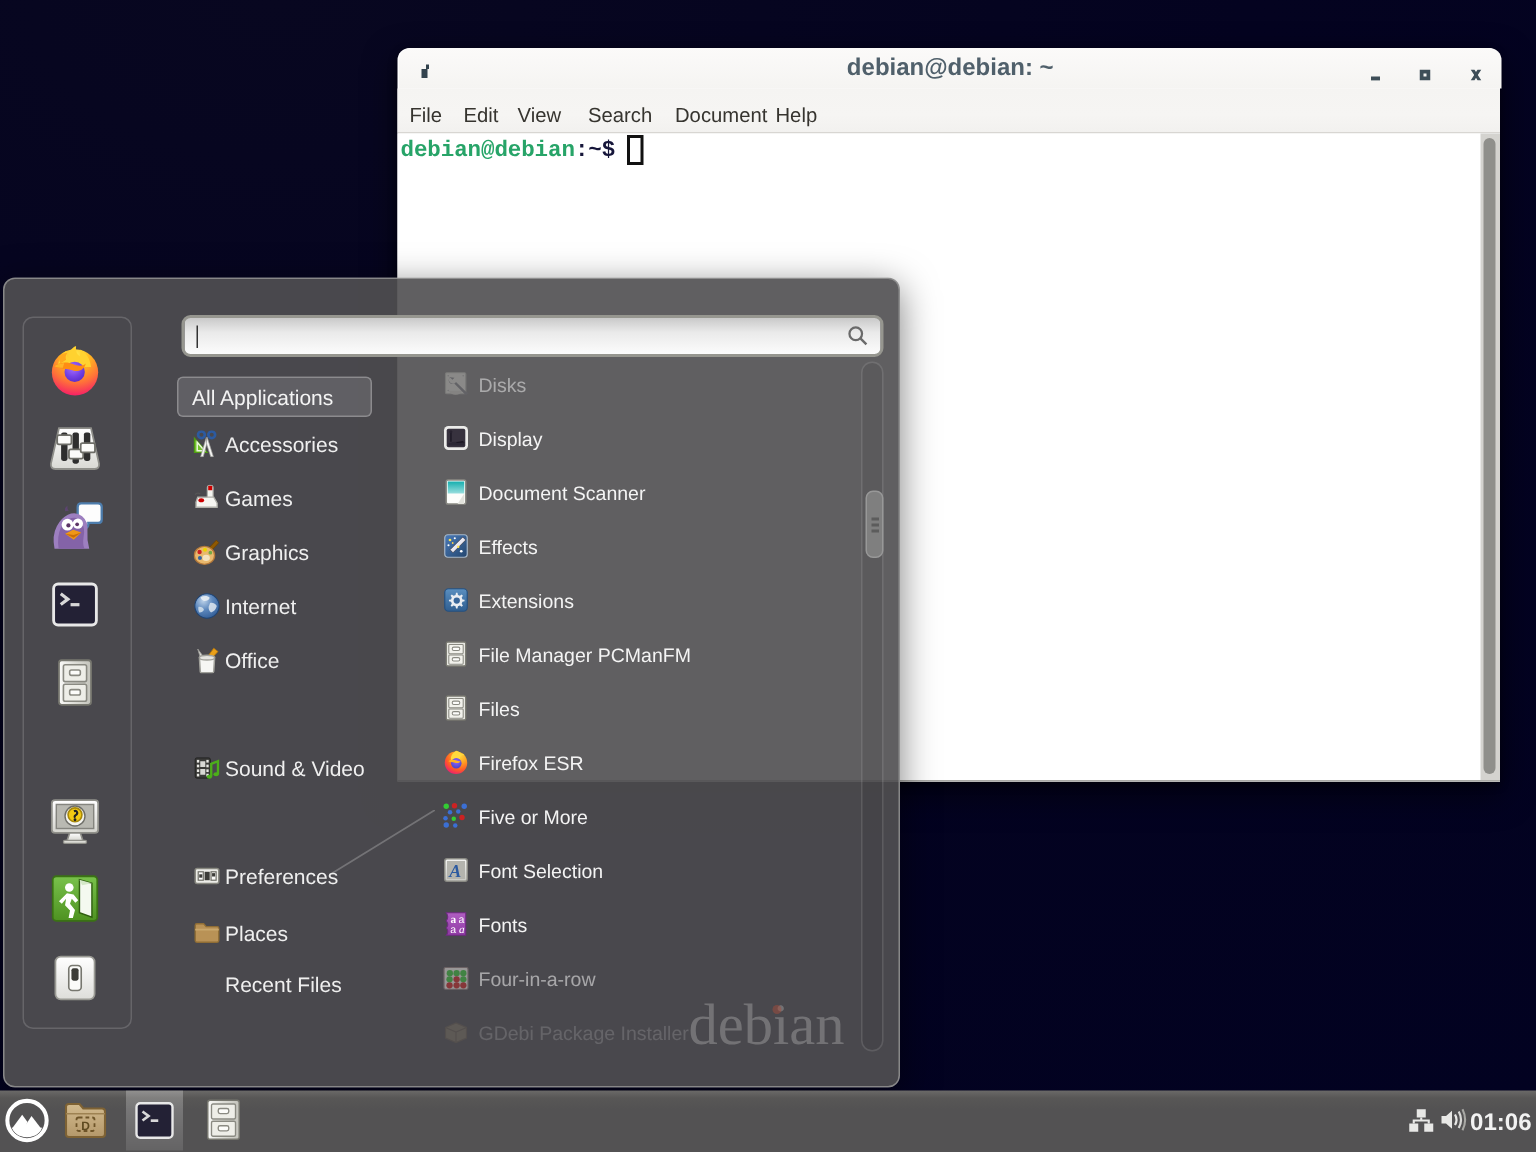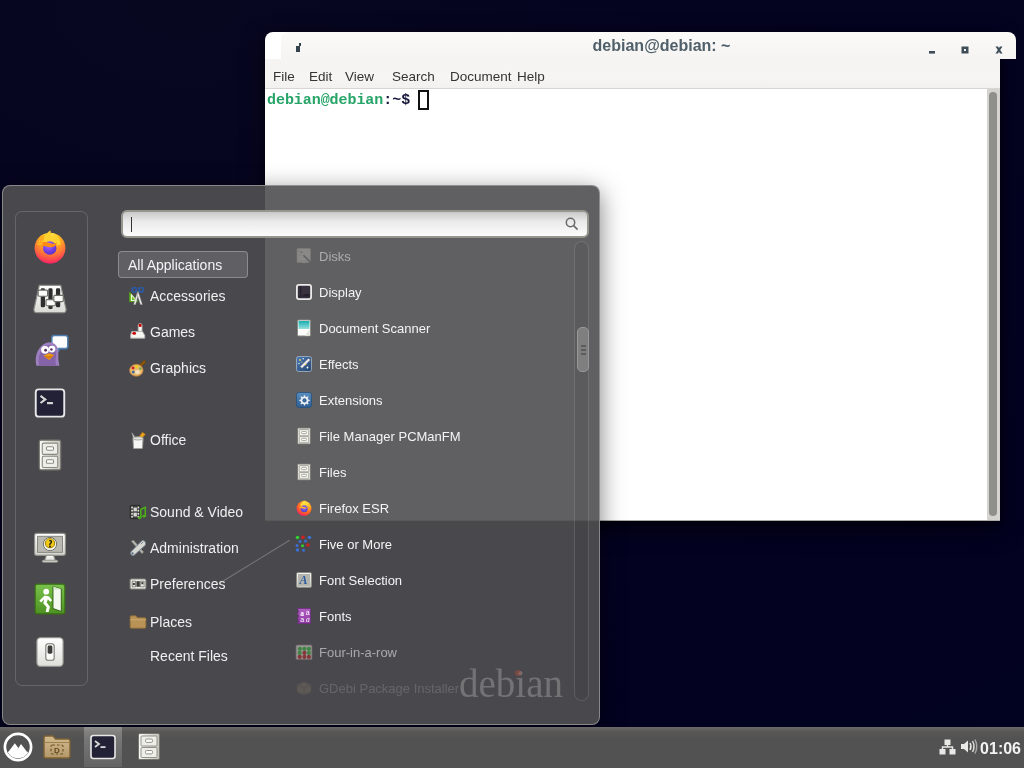--- a/index.html
+++ b/index.html
@@ -6,23 +6,23 @@
   html,body { width:1024px; height:768px; overflow:hidden; }
   body { font-family:"Liberation Sans", sans-serif; position:relative;
          background: radial-gradient(140% 120% at 18% 0%, #080720 0%, #040320 45%, #020221 100%); }
   .abs { position:absolute; }
 
   
   #term { left:265px; top:32px; width:735px; height:489px;
           border-radius:8px 8px 0 0;
           box-shadow: 0 8px 22px rgba(0,0,0,0.55), 0 2px 6px rgba(0,0,0,0.4);
           background:#ffffff; }
-  #titlebar { left:16px; top:0; width:100%; height:27px;
+  #titlebar { left:1px; top:0; width:100%; height:27px;
           border-radius:8px 8px 0 0;
-          background: linear-gradient(#fbfaf9, #f5f4f2); padding-left: 13px; }
+          background: linear-gradient(#fbfaf9, #f5f4f2); }
   #title { width:100%; top:5px; text-align:center; font-size:16px; font-weight:bold;
            color:#50606b; letter-spacing:0px; }
   #winicon { left:15px; top:14px; width:4px; height:5.5px; background:#33434e; }
   #winicon:before { content:""; position:absolute; left:2.8px; top:-2.6px; width:1.8px; height:2.2px; background:#33434e; }
   .wbtn { top:13px; color:#3e4e58; }
   #menubar { left:0; top:27px; width:100%; height:30px;
           background: linear-gradient(#f5f4f2, #f6f5f3 60%, #f2f1ef);
           border-bottom:1px solid #d8d6d2; }
   .mitem { top:10px; font-size:13.5px; color:#36342f; }
   #termbody { left:0; top:57px; width:735px; height:432px; background:#fff; }
@@ -265,20 +265,36 @@
     <path d="M13.5 1 L15 2.5 L6 12 L4 13 L4.5 10.5 Z" fill="#8f5902" stroke="#6e4200" stroke-width="0.5"></path>
     <ellipse cx="6.5" cy="10" rx="6" ry="5.3" fill="#e9b96e" stroke="#b5793a" stroke-width="0.8"></ellipse>
     <ellipse cx="7.5" cy="11.5" rx="2.2" ry="1.8" fill="#f4e3c0"></ellipse>
     <circle cx="3.6" cy="8" r="1.3" fill="#cc2222"></circle>
     <circle cx="6.8" cy="6.7" r="1.2" fill="#edd400"></circle>
     <circle cx="3.8" cy="11.6" r="1.2" fill="#3465a4"></circle>
     <circle cx="10" cy="8.4" r="1.1" fill="#73a946"></circle>
   </svg>
       <span class="ct">Graphics</span>
     </div>
+  <div class="cat abs" style="top:207px">
+      <svg class="ci" viewBox="0 0 16 16" id="c-inet">
+    <defs>
+          <radialGradient id="globg" cx="35%" cy="28%" r="85%">
+      <stop offset="0" stop-color="#bdd2e9"></stop>
+            <stop offset="0.45" stop-color="#5d88bd"></stop>
+            <stop offset="1" stop-color="#2c5791"></stop>
+          </radialGradient>
+        </defs>
+    <circle cx="8" cy="8" r="7.2" fill="url(#globg)" stroke="#1f4474" stroke-width="0.6"></circle>
+    <path d="M4.2 2.8 C6 1.8 8.6 1.9 9.6 3.1 C9.1 4.7 7.5 5.2 6.2 5 C5.2 4.6 4.4 3.7 4.2 2.8 Z" fill="#e8eef4" opacity="0.9"></path>
+    <path d="M9.8 6.2 C11.5 5.8 13.2 6.6 13.8 8 C13.4 10 12 11.4 10.4 11.8 C9.2 11 8.8 9.6 9 8.4 Z" fill="#dfe8f0" opacity="0.85"></path>
+    <path d="M3 8.5 C4.4 8.2 5.8 9 6.2 10.2 C5.6 11.4 4.4 12 3.4 11.8 C2.8 10.8 2.7 9.4 3 8.5 Z" fill="#dce6ee" opacity="0.8"></path>
+  </svg>
+      <span class="ct">Internet</span>
+    </div>
   <div class="cat abs" style="top:243px">
       <svg class="ci" viewBox="0 0 16 16" id="c-office">
     <path d="M12 1 L14.5 3 L8 10 L6.5 8.5 Z" fill="#e9a019" stroke="#b87708" stroke-width="0.5"></path>
     <path d="M2.5 1.5 L5.5 5.5 L4.5 8 Z" fill="#d8d8d4" stroke="#9a9a96" stroke-width="0.5"></path>
     <path d="M3.5 6.5 Q3.2 5.8 12.5 6.5 L12 14.6 Q12 15.6 11 15.6 L5 15.6 Q4 15.6 4 14.6 Z" fill="#f6f6f4" stroke="#a0a09a" stroke-width="0.9"></path>
     <ellipse cx="8" cy="6.6" rx="4.5" ry="1.4" fill="#e4e4e0" stroke="#a0a09a" stroke-width="0.8"></ellipse>
   </svg>
       <span class="ct">Office</span>
     </div>
   <div class="cat abs" style="top:315px">
@@ -293,28 +309,20 @@
     <rect x="7.6" y="8.8" width="1.4" height="1.6" fill="#e8e8e4"></rect>
         <rect x="7.6" y="11.4" width="1.4" height="1.6" fill="#e8e8e4"></rect>
     <rect x="4" y="4" width="3" height="3.4" fill="#d8d8d4"></rect>
         <rect x="4" y="8.6" width="3" height="3.4" fill="#d8d8d4"></rect>
     <path d="M10.5 13 L10.5 5.5 L14.5 4 L14.5 11.5" fill="none" stroke="#4caf1a" stroke-width="1.4"></path>
     <ellipse cx="9.4" cy="13.2" rx="1.6" ry="1.2" fill="#4caf1a"></ellipse>
     <ellipse cx="13.4" cy="11.7" rx="1.6" ry="1.2" fill="#4caf1a"></ellipse>
   </svg>
       <span class="ct">Sound &amp; Video</span>
     </div>
-  <div class="cat abs" style="top:351px">
-      <svg class="ci" viewBox="0 0 16 16" id="c-admin">
-    <path d="M2 2 L4 1 L13 11.5 L11.5 13 Z" fill="#b8b8b2" stroke="#78786e" stroke-width="0.6"></path>
-    <path d="M13.5 1.5 Q15.5 3 14.5 5.5 L5 14 Q3.5 15.5 2 14 Q0.5 12.5 2 11 L11 2 Q12.5 0.5 13.5 1.5 M12.8 2.5 L10.5 4.5" fill="#d8d8d2" stroke="#6e7e8e" stroke-width="0.8"></path>
-    <circle cx="3.2" cy="12.8" r="1" fill="#5a6a78"></circle>
-  </svg>
-      <span class="ct">Administration</span>
-    </div>
   <div class="cat abs" style="top:387px">
       <svg class="ci" viewBox="0 0 16 16" id="c-pref">
     <rect x="1" y="3.5" width="14" height="9" rx="1.2" fill="#ededE8" stroke="#888880" stroke-width="0.9"></rect>
     <rect x="2.8" y="5.5" width="3" height="5" fill="#fbfbf9" stroke="#6e6e66" stroke-width="0.7"></rect>
     <rect x="6.6" y="5.5" width="3" height="5" fill="#3c3c38"></rect>
     <rect x="10.4" y="5.5" width="3" height="5" fill="#fbfbf9" stroke="#6e6e66" stroke-width="0.7"></rect>
     <rect x="3.4" y="7" width="1.8" height="2" fill="#3c3c38"></rect>
     <rect x="11" y="6.3" width="1.8" height="2" fill="#3c3c38"></rect>
   </svg>
       <span class="ct">Preferences</span>

